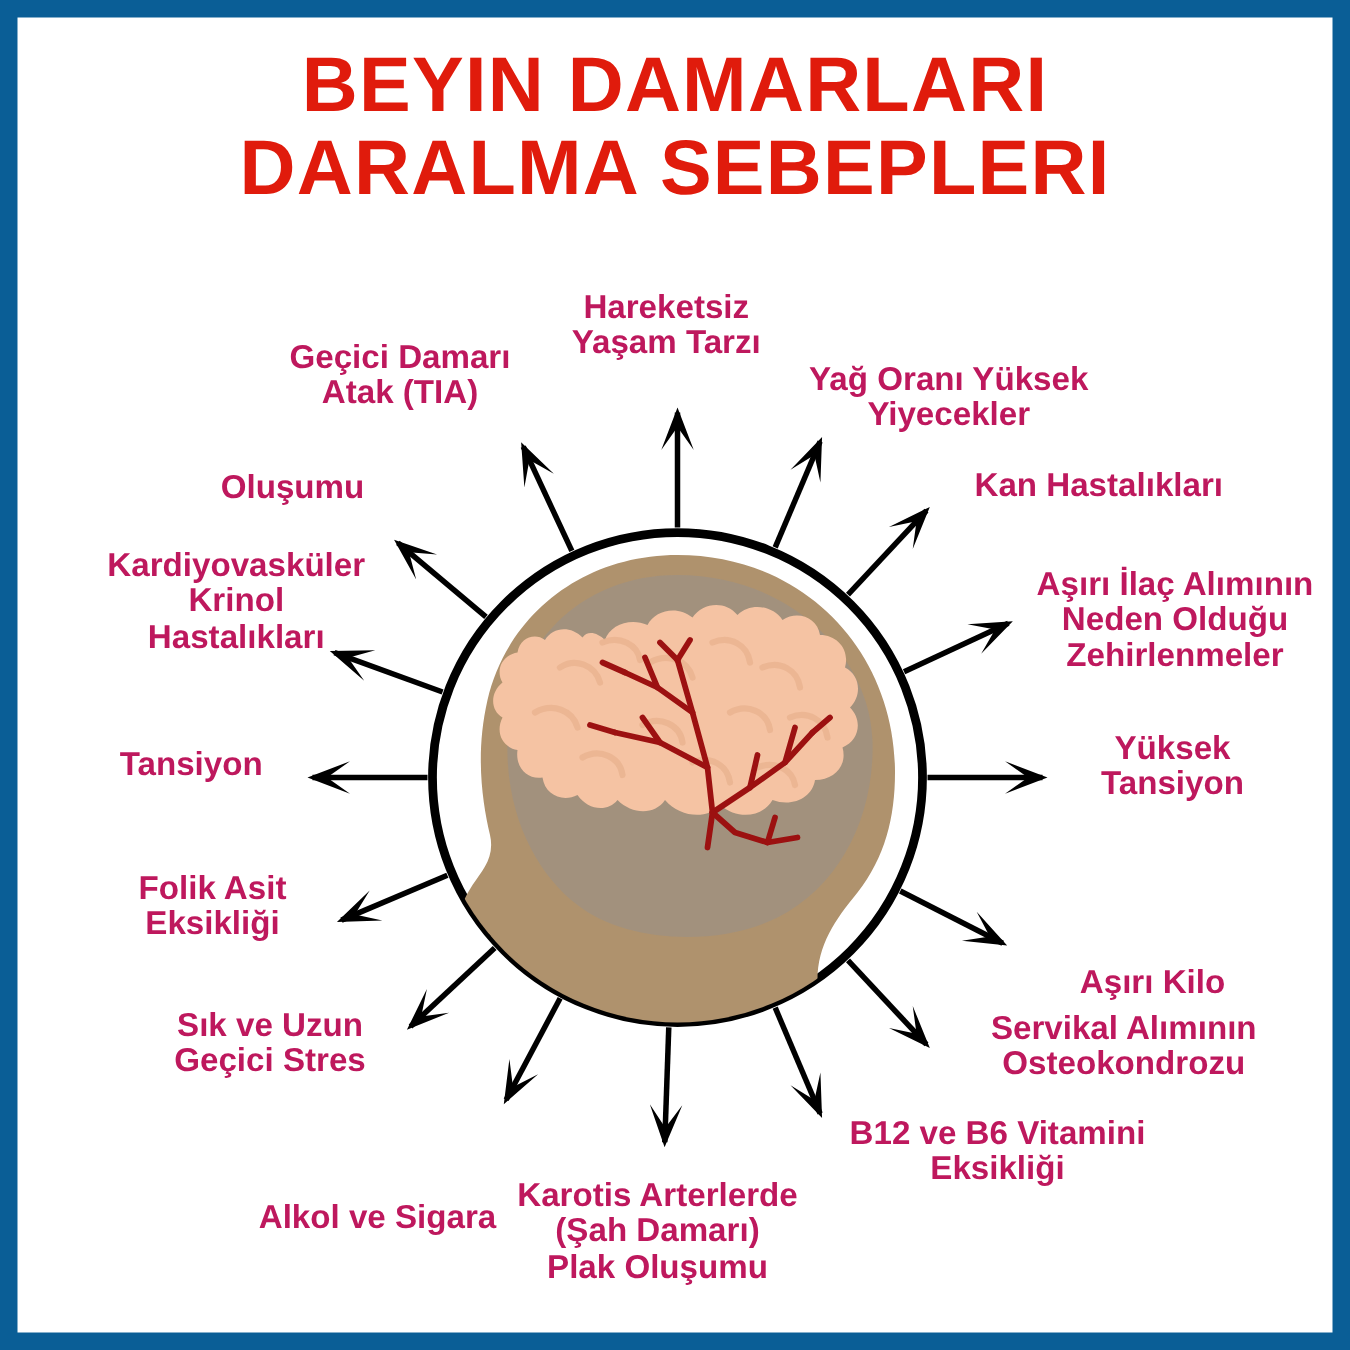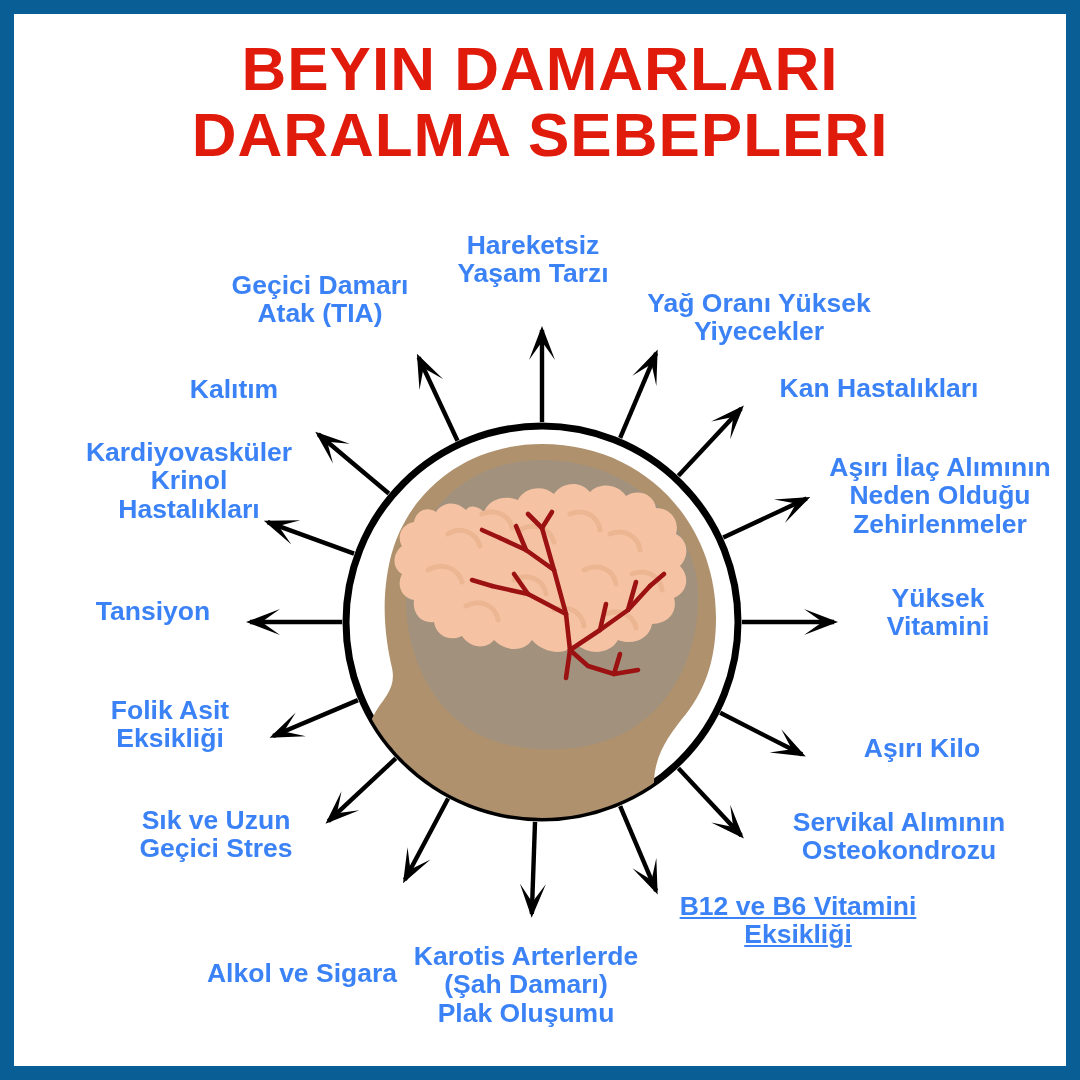--- a/index.html
+++ b/index.html
@@ -38,21 +38,21 @@
   #title .tl{display:block;white-space:nowrap;}
 
   
   #diagram{
     position:absolute;
     left:0;top:0;
     width:1052px;height:1052px;
   }
   .label{
     position:absolute;
-    color:#3b82f6;
+    color:#be185d;
     font-weight:bold;
     font-size:26.5px;
     line-height:1.07;
     font-family:"Liberation Sans", sans-serif;
     white-space:pre-line;
   }
   .label.c{text-align:center;}
 
   
   #logo{
@@ -200,40 +200,40 @@
           <path d="M556 636 L 552 664"></path>
         </g>
       </g>
     </svg>
 
     <div id="labels">
       <div class="label c" style="left:404px;top:217px;width:230px;">Hareketsiz
 Yaşam Tarzı</div>
       <div class="label c" style="left:176px;top:257px;width:260px;">Geçici Damarı
 Atak (TIA)</div>
-      <div class="label c" style="left:140px;top:361px;width:160px;">Kalıtım</div>
+      <div class="label c" style="left:140px;top:361px;width:160px;">Oluşumu</div>
       <div class="label c" style="left:44px;top:424px;width:262px;">Kardiyovasküler
 Krinol
 Hastalıkları</div>
       <div class="label c" style="left:64px;top:583px;width:150px;">Tansiyon</div>
       <div class="label c" style="left:68px;top:682px;width:176px;">Folik Asit
 Eksikliği</div>
       <div class="label c" style="left:102px;top:792px;width:200px;">Sık ve Uzun
 Geçici Stres</div>
       <div class="label c" style="left:168px;top:945px;width:240px;">Alkol ve Sigara</div>
       <div class="label c" style="left:376px;top:928px;width:272px;">Karotis Arterlerde
 (Şah Damarı)
 Plak Oluşumu</div>
-      <div class="label c" style="left:634px;top:878px;width:300px;text-decoration:underline;">B12 ve B6 Vitamini
+      <div class="label c" style="left:634px;top:878px;width:300px;">B12 ve B6 Vitamini
 Eksikliği</div>
       <div class="label c" style="left:740px;top:794px;width:290px;">Servikal Alımının
 Osteokondrozu</div>
-      <div class="label c" style="left:818px;top:720px;width:180px;">Aşırı Kilo</div>
+      <div class="label c" style="left:818px;top:757px;width:180px;">Aşırı Kilo</div>
       <div class="label c" style="left:834px;top:570px;width:180px;">Yüksek
-Vitamini</div>
+Tansiyon</div>
       <div class="label c" style="left:794px;top:439px;width:264px;">Aşırı İlaç Alımının
 Neden Olduğu
 Zehirlenmeler</div>
       <div class="label c" style="left:740px;top:360px;width:250px;">Kan Hastalıkları</div>
       <div class="label c" style="left:604px;top:275px;width:282px;">Yağ Oranı Yüksek
 Yiyecekler</div>
     </div>
 
 
   </div>

